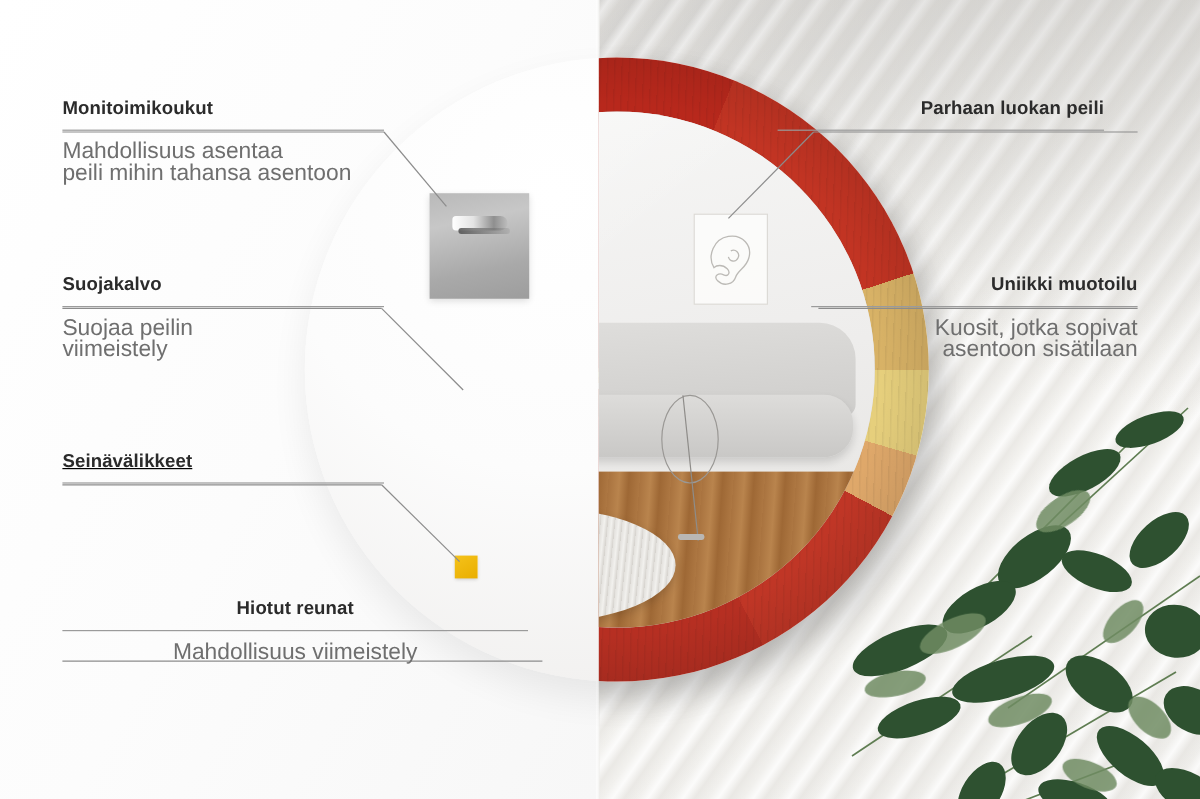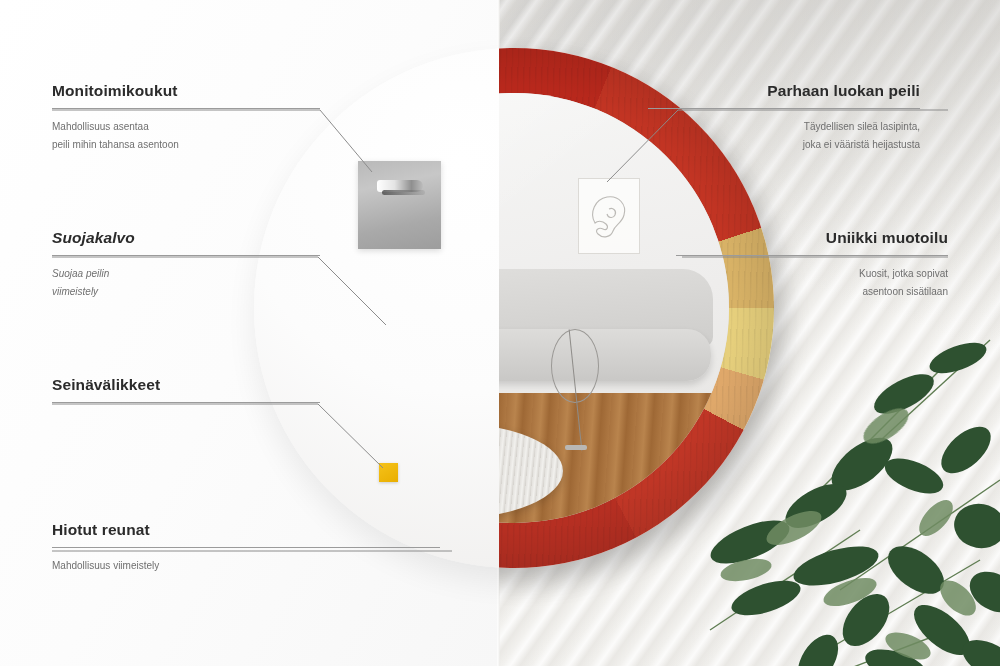--- a/index.html
+++ b/index.html
@@ -184,32 +184,32 @@
   
   .callout { position: absolute; }
   .callout .title {
     font-size: 15.5px; font-weight: bold; color: #2b2b2b;
     letter-spacing: 0.1px; white-space: nowrap;
   }
   .callout .rule {
     height: 1px; background: #9b9b9b; margin: 8px 0 9px 0;
   }
   .callout .desc {
-    font-size: 10px; line-height: 17.5px; color: #6f6f6f; white-space: pre-line;
+    font-size: 19px; line-height: 17.5px; color: #6f6f6f; white-space: pre-line;
   }
   .callout.right { text-align: right; }
 
   .leader { position: absolute; overflow: visible; pointer-events: none; }
   .leader line { stroke: #8c8c8c; stroke-width: 1; }
 
   
   #c1 { left: 52px; top: 82px;  width: 268px; }
-  #c2 { left: 52px; top: 229px; width: 268px; font-style: italic; }
-  #c3 { left: 52px; top: 376px; width: 268px; }
-  #c4 { left: 52px; top: 521px; width: 388px; }
+  #c2 { left: 52px; top: 229px; width: 268px; }
+  #c3 { left: 52px; top: 376px; width: 268px; text-decoration: underline; }
+  #c4 { left: 52px; top: 499px; width: 388px; text-align: center; }
   
   #c5 { left: 648px; top: 82px;  width: 272px; }
   #c6 { left: 676px; top: 229px; width: 272px; }
 </style>
 </head>
 <body>
 
 <div id="stage">
 
   <div class="bg-left"></div>
@@ -337,22 +337,20 @@
 
   <div class="callout" id="c4">
     <div class="title">Hiotut reunat</div>
     <div class="rule"></div>
     <div class="desc">Mahdollisuus viimeistely</div>
   </div>
 
   <div class="callout right" id="c5">
     <div class="title">Parhaan luokan peili</div>
     <div class="rule"></div>
-    <div class="desc">Täydellisen sileä lasipinta,
-joka ei vääristä heijastusta</div>
   </div>
 
   <div class="callout right" id="c6">
     <div class="title">Uniikki muotoilu</div>
     <div class="rule"></div>
     <div class="desc">Kuosit, jotka sopivat
 asentoon sisätilaan</div>
   </div>
 
 </div>

